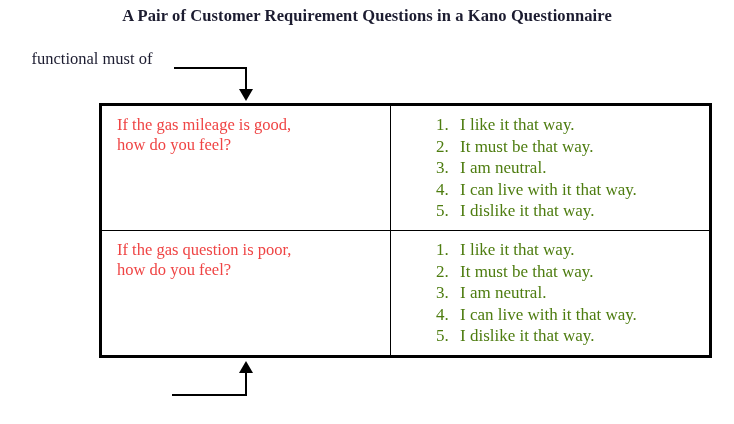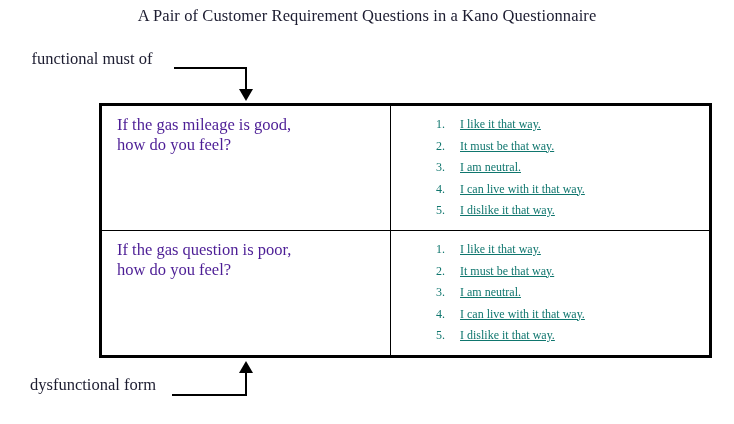--- a/index.html
+++ b/index.html
@@ -25,20 +25,21 @@
     position: absolute;
     left: 0;
     top: 6px;
     width: 734px;
     text-align: center;
     font-size: 16.5px;
     line-height: 20px;
     letter-spacing: 0.1px;
     color: #1c1c30;
     white-space: nowrap;
+    font-weight: bold;
   }
 
   
   .callout-label {
     position: absolute;
     font-size: 16.5px;
     line-height: 21px;
     color: #1c1c30;
     white-space: nowrap;
   }
@@ -118,35 +119,34 @@
     vertical-align: top;
     padding: 0;
     background: #ffffff;
   }
   #table tr td:first-child { width: 288px; }
 
   .q-cell {
     padding: 9px 0 0 15px;
     font-size: 16.5px;
     line-height: 20px;
-    color: #4c1d95;
+    color: #ef4444;
   }
   .q-cell .qline { display: block; white-space: nowrap; }
 
   .a-cell {
     padding: 8px 0 0 0;
   }
   .a-list {
     list-style: none;
     margin: 0;
     padding: 0 0 0 45px;
-    font-size: 12px;
+    font-size: 17px;
     line-height: 21.5px;
-    color: #0f766e;
-    text-decoration: underline;
+    color: #4d7c0f;
   }
   .a-list li {
     white-space: nowrap;
     display: block;
   }
   .a-list li .num {
     display: inline-block;
     width: 24px;
   }
 </style>
@@ -158,21 +158,20 @@
   <div id="title">A Pair of Customer Requirement Questions in a Kano Questionnaire</div>
 
   <div id="label-functional" class="callout-label">
     <span class="line1">functional must of</span>
   </div>
   <div id="fn-line-h" class="rule-h"></div>
   <div id="fn-line-v" class="rule-v"></div>
   <div id="fn-arrow" class="arrowhead down"></div>
 
   <div id="label-dysfunctional" class="callout-label">
-    <span class="line1">dysfunctional form</span>
   </div>
   <div id="dys-line-h" class="rule-h"></div>
   <div id="dys-line-v" class="rule-v"></div>
   <div id="dys-arrow" class="arrowhead up"></div>
 
   <div id="table">
     <table>
       <tbody>
         <tr>
           <td>

